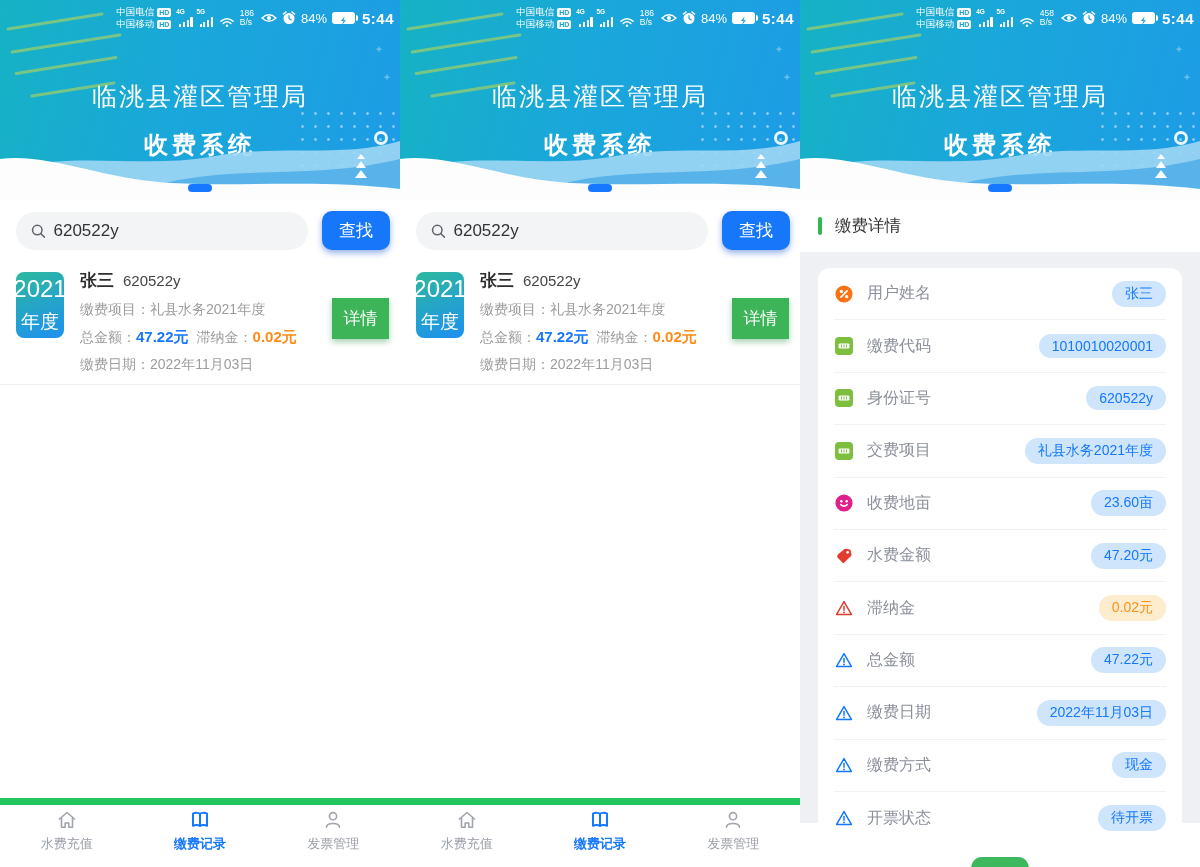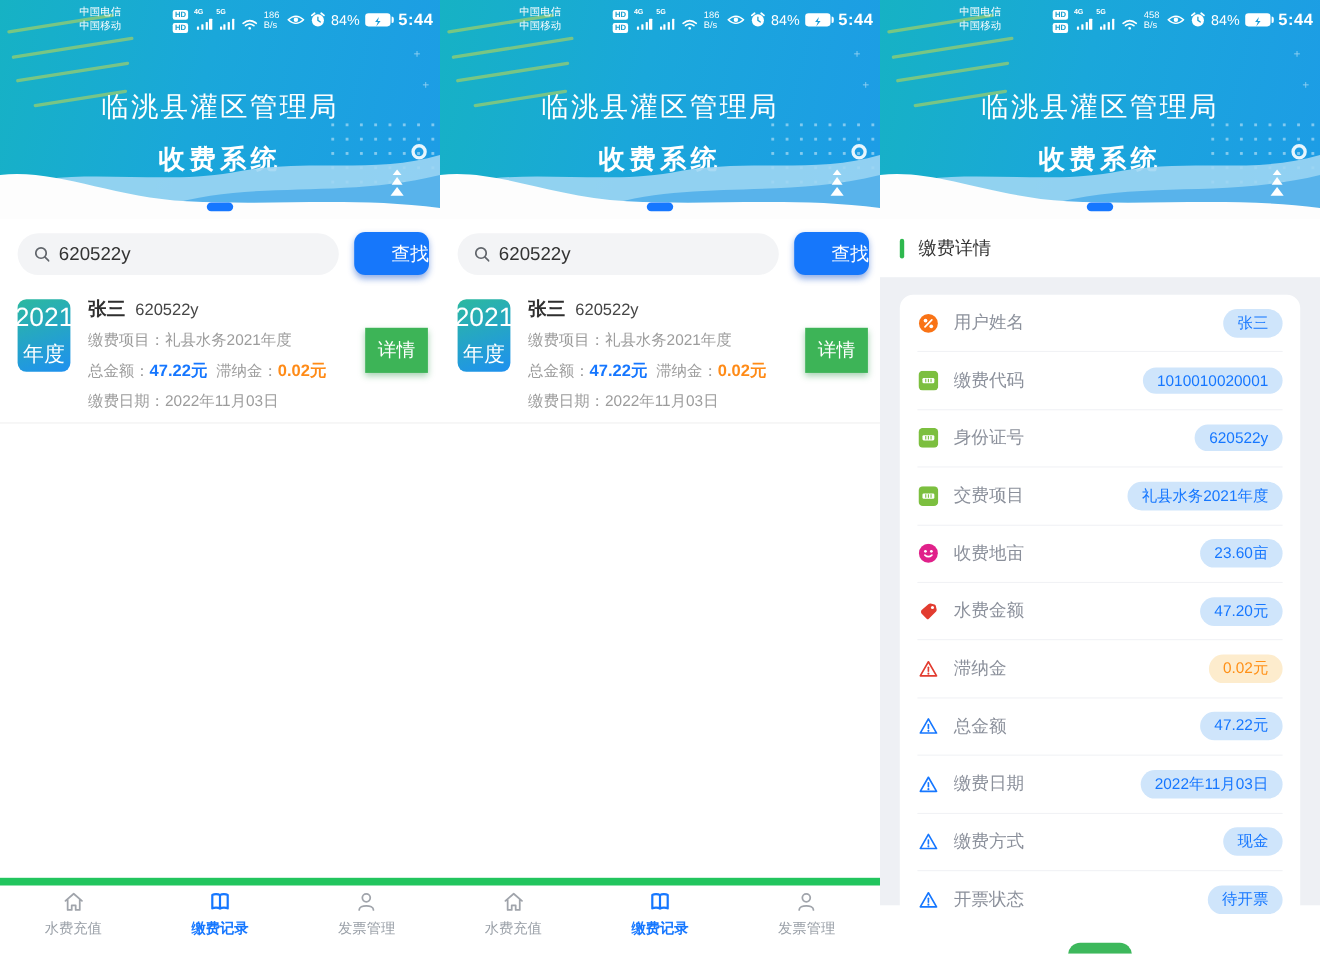--- a/index.html
+++ b/index.html
@@ -28,21 +28,21 @@
           border:3px solid rgba(255,255,255,.9); border-radius:50%; }
   .arrows { position:absolute; right:33px; bottom:21px; display:flex; flex-direction:column; align-items:center; gap:2px; }
   .tri { width:0; height:0; border-left:5px solid transparent; border-right:5px solid transparent; border-bottom:7px solid #fff; }
   .tri.small { border-left-width:4px; border-right-width:4px; border-bottom-width:5px; }
   .tri.big { border-left-width:6px; border-right-width:6px; border-bottom-width:8px; }
 
   
   .sb { position:absolute; top:6px; left:0; right:0; display:flex; align-items:center;
         justify-content:flex-end; padding-right:6px; color:#fff; z-index:5; }
   .carriers { font-size:9.5px; line-height:12px; white-space:nowrap; }
-  .carrier-row { display:flex; align-items:flex-end;gap:44px; }
+  .carrier-row { display:flex; align-items:center; }
   .hd-badge { display:inline-block; background:#fff; color:#1aa0d0; font-size:7px; font-weight:700;
               border-radius:2px; padding:0 2px; margin-left:3px; line-height:9px; }
   .signals { display:flex; align-items:flex-end; margin-left:8px; gap:7px; }
   .siggroup { position:relative; display:flex; align-items:flex-end; gap:1.5px; padding-top:8px; }
   .siggroup .g { position:absolute; top:-1px; left:-3px; font-size:6.5px; font-weight:700; }
   .bar { width:2.2px; background:#fff; border-radius:.5px; }
   .b1{height:3px;} .b2{height:5px;} .b3{height:7px;} .b4{height:9.5px;}
   .speed { font-size:8.5px; line-height:9.5px; margin-left:6px; text-align:left; }
   .sb-right { display:flex; align-items:center; gap:5px; margin-left:7px; }
   .pct { font-size:13px; }
@@ -52,21 +52,21 @@
   .time { font-size:15px; font-weight:600; letter-spacing:.5px; margin-left:2px; }
 
   
   .search-row { display:flex; align-items:center; padding:12px 10px 0 16px; }
   .search-box { display:flex; align-items:center; width:292px; height:38px; background:#f3f4f6;
                 border-radius:19px; padding:0 14px; }
   .search-box input { border:none; outline:none; background:transparent; font-size:17px; color:#333;
                       width:100%; margin-left:8px; font-family:inherit; }
   .find-btn { margin-left:14px; width:68px; height:39px; background:#1677fb; color:#fff; border:none;
               border-radius:10px; font-size:17px; font-family:inherit; cursor:pointer;
-              box-shadow:0 3px 6px rgba(20,80,200,.45);text-align:right; }
+              box-shadow:0 3px 6px rgba(20,80,200,.45); }
 
   
   .record { position:relative; margin-top:17px; padding:0 16px; min-height:102px; }
   .year-badge { position:absolute; left:16px; top:5px; width:48px; height:66px; border-radius:8px;
                 background:linear-gradient(160deg,#2cb99f 0%,#1e90f0 100%); color:#fff;
                 display:flex; flex-direction:column; align-items:center; justify-content:center; gap:6px; }
   .year-num { font-size:24px; font-weight:500; }
   .year-suf { font-size:19px; }
   .rec-body { margin-left:64px; padding-top:2px; }
   .rec-name-row { display:flex; align-items:baseline; gap:9px; }

